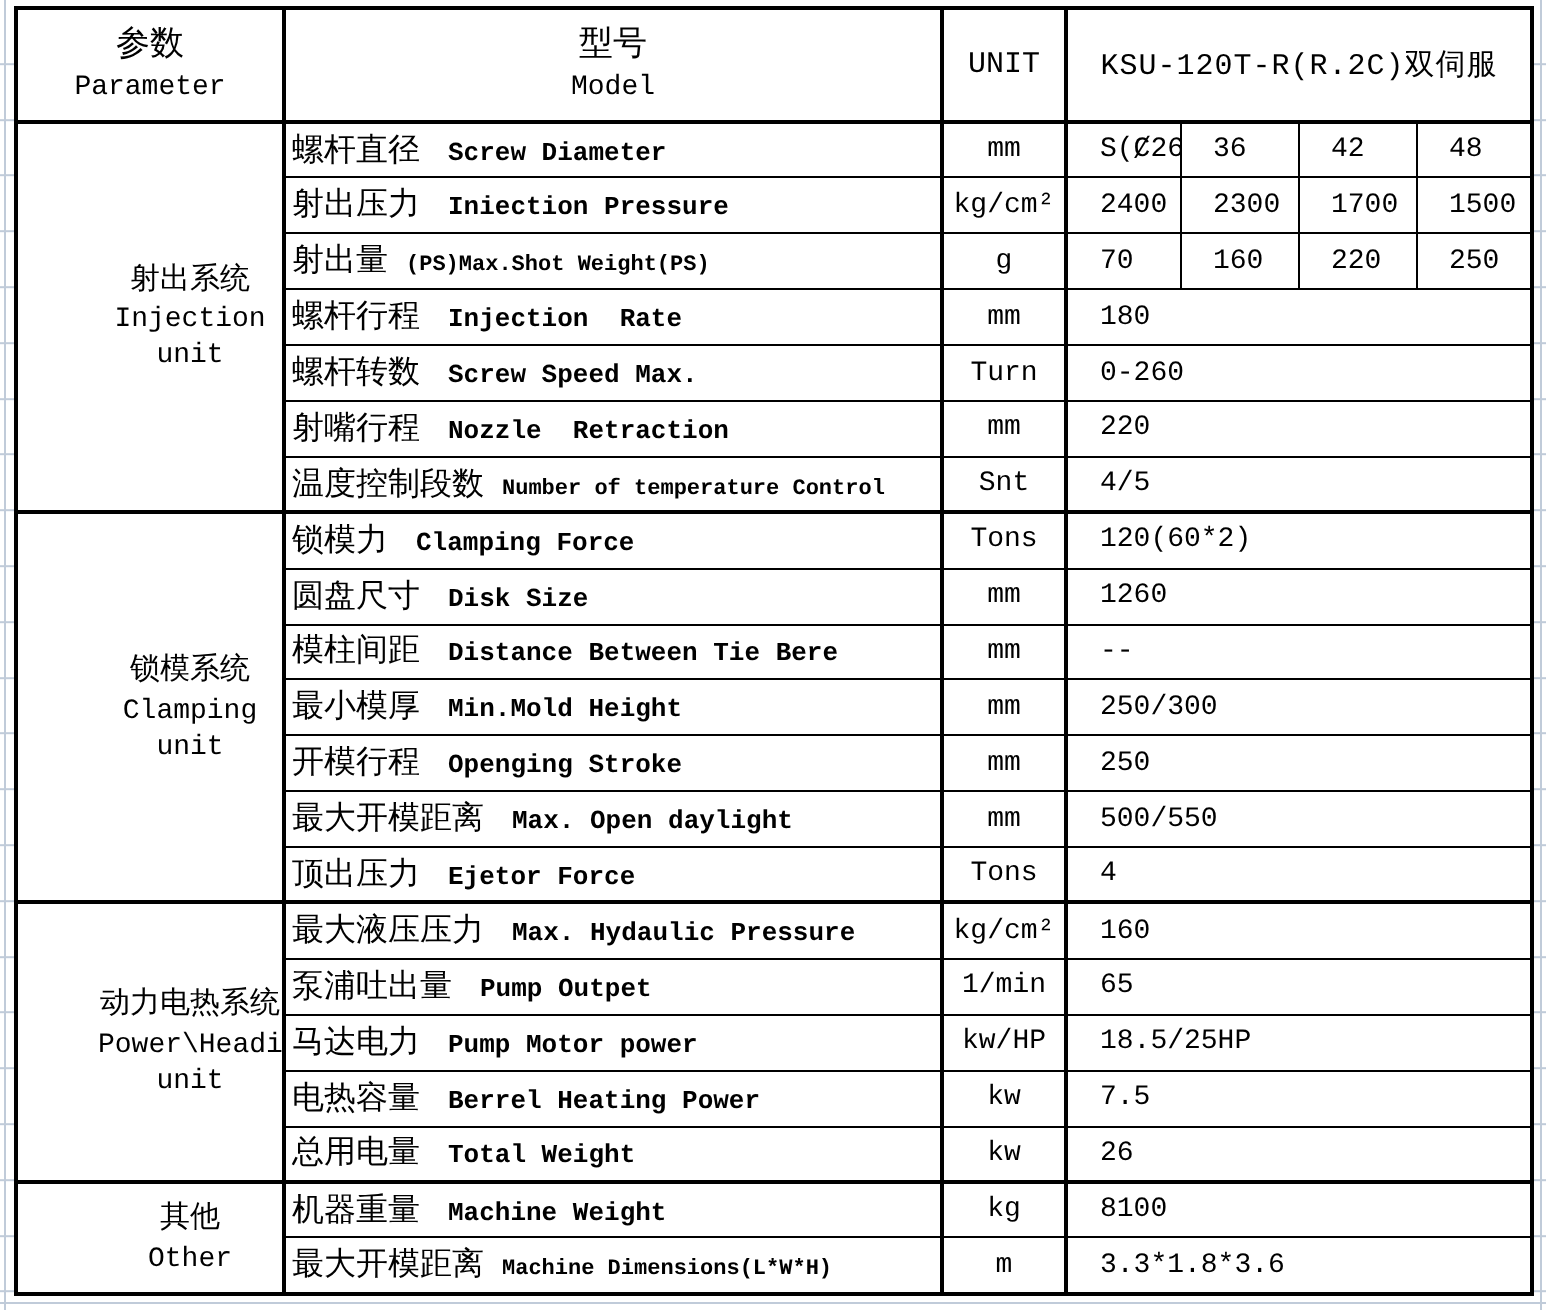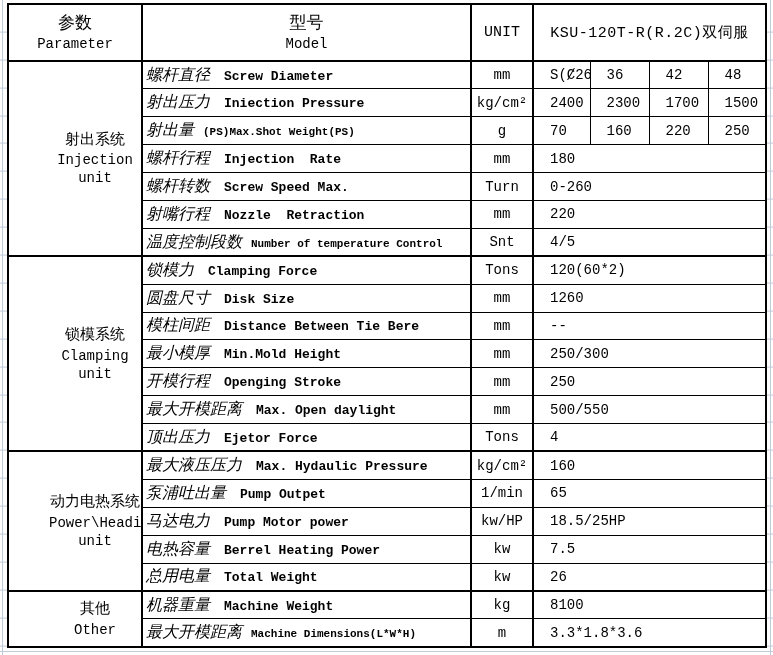--- a/index.html
+++ b/index.html
@@ -37,21 +37,21 @@
   .h-unit{border-left-width:2px;border-right-width:2px;font-size:15px;}
   .h-value{border-right-width:2px;font-size:15px;letter-spacing:.5px;border-radius:28px;}
   .hz{font-size:17px;line-height:1.35;}
   .he{font-size:14px;line-height:1.2;}
 
   .c-group{text-align:center;vertical-align:middle;border-left-width:2px;border-right-width:2px;padding-left:40px;}
   .g-zh{font-size:15px;line-height:1.45;}
   .g-en{font-size:14px;line-height:1.3;}
 
   .c-label{text-align:left;vertical-align:middle;padding-left:3px;white-space:pre;border-right-width:2px;}
-  .l-zh{font-size:16px;font-style:italic;}
+  .l-zh{font-size:16px;}
   .l-en{font-size:13px;margin-left:14px;font-weight:bold;}
   .l-en.small{font-size:11px;margin-left:9px;}
 
   .c-unit{text-align:center;vertical-align:middle;font-size:14px;border-right-width:2px;}
   .c-val{text-align:left;vertical-align:middle;font-size:14px;white-space:nowrap;padding-left:16px;}
   .c-val.last{border-right-width:2px;}
 
   .g-top{border-top-width:2px;}
   tbody tr:last-child td{border-bottom-width:2px;}
 </style>

